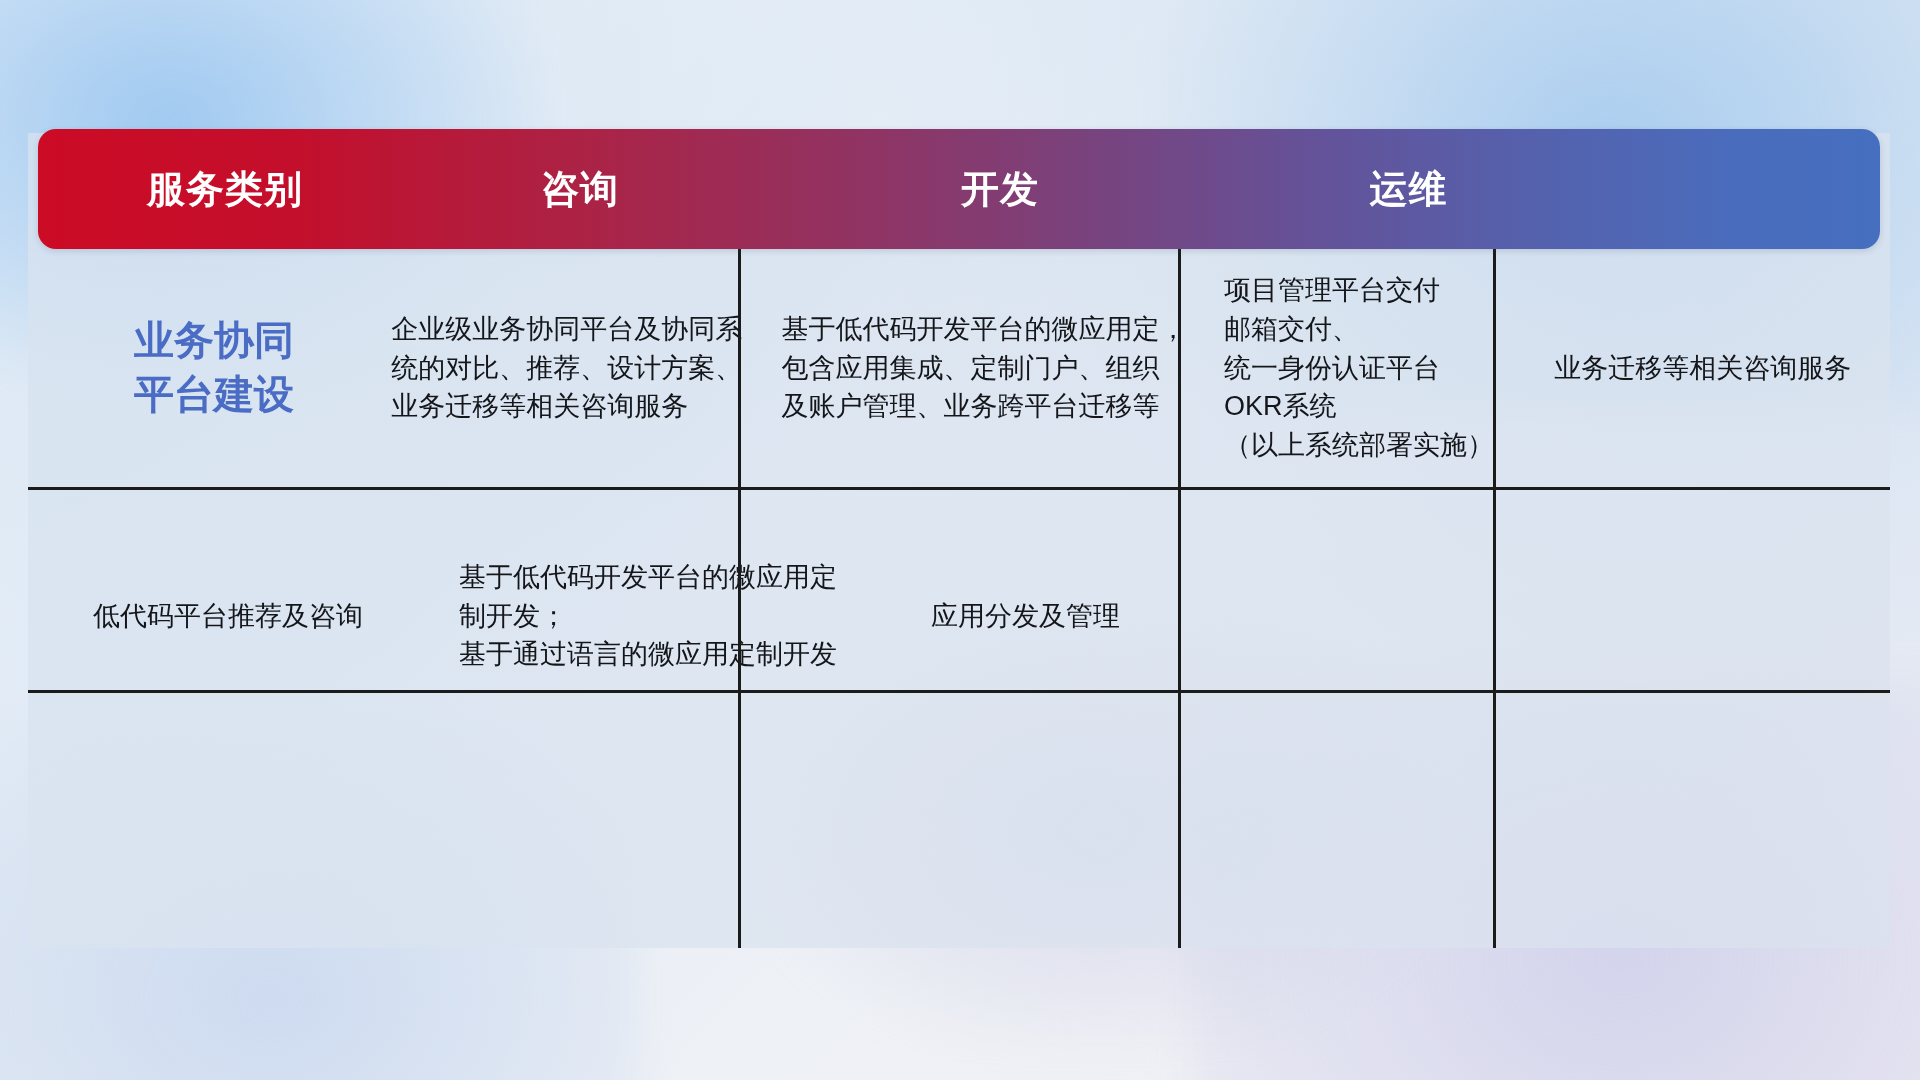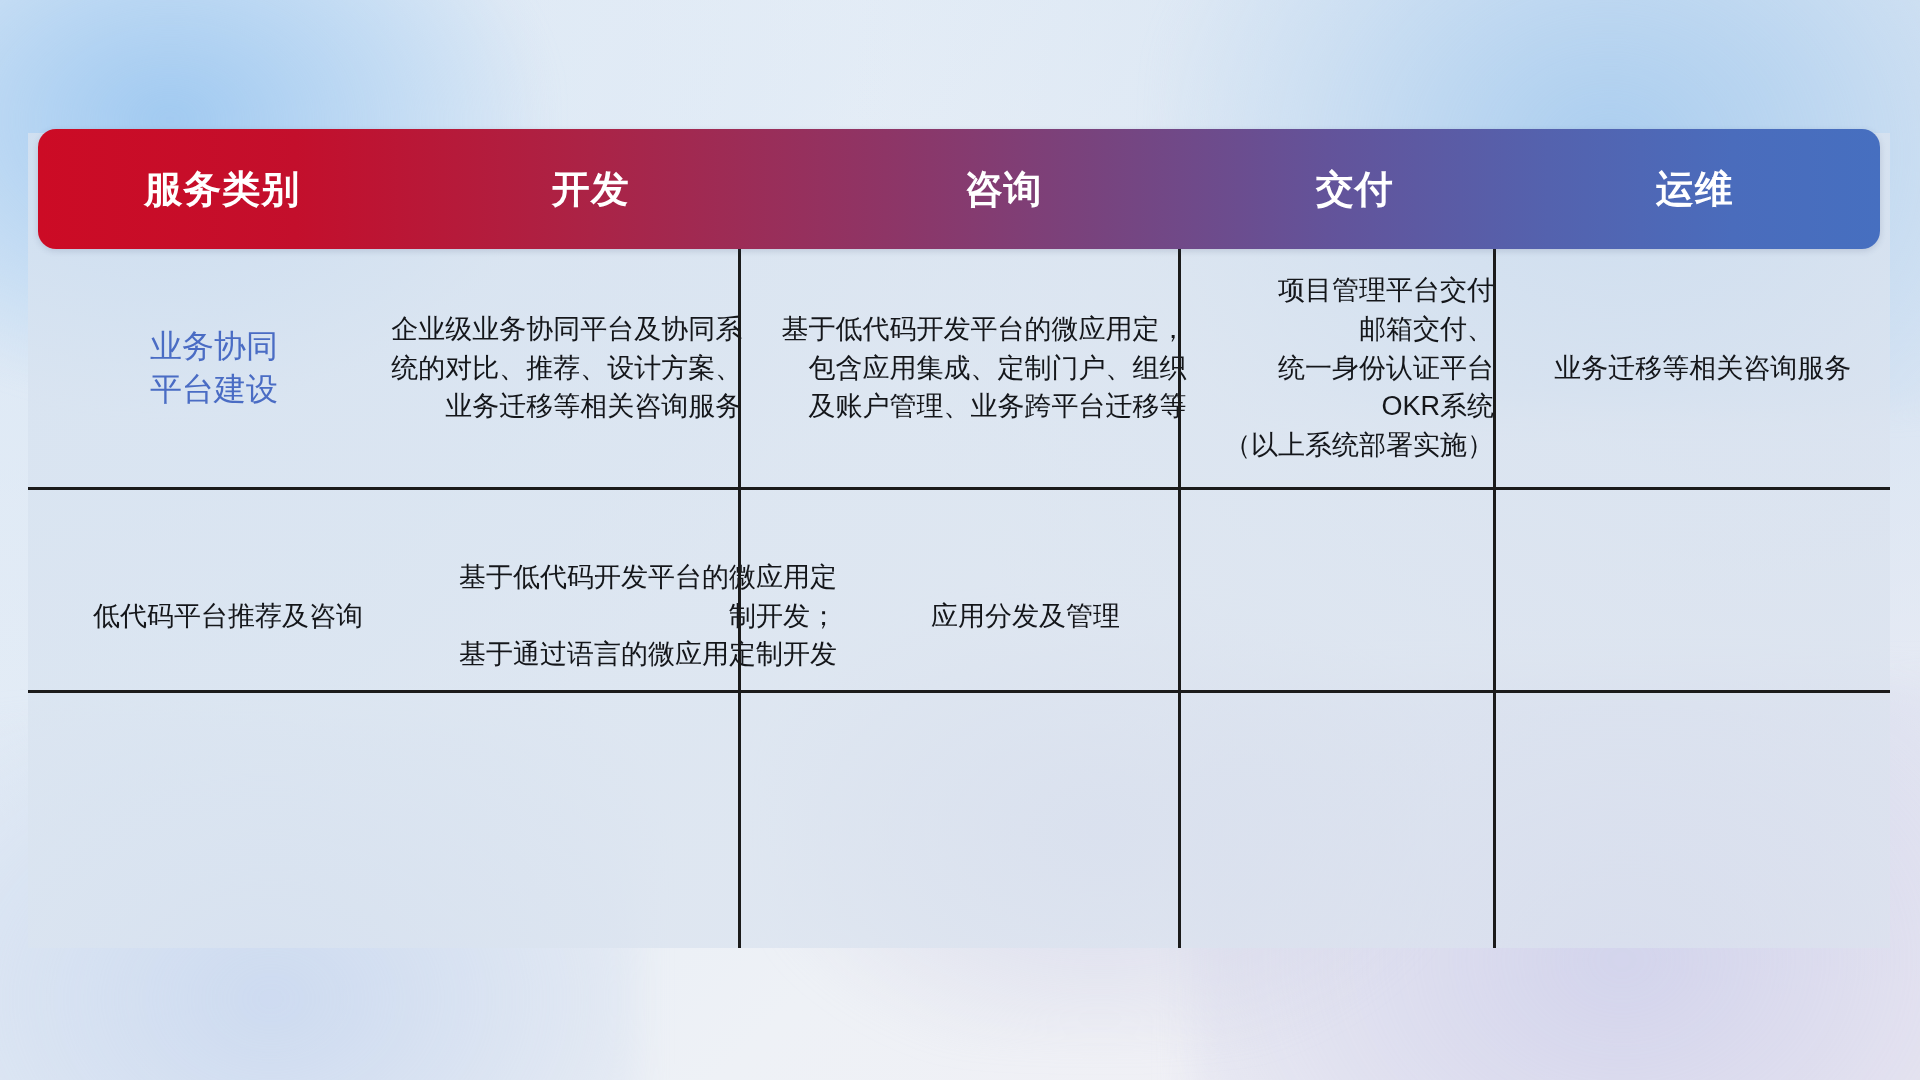--- a/index.html
+++ b/index.html
@@ -152,30 +152,30 @@
 
   .cell {
     display: flex;
     align-items: center;
     justify-content: center;
     box-sizing: border-box;
     padding: 6px 14px;
     position: relative;
   }
   .cell-text {
-    text-align: right;
+    text-align: left;
     color: #14161a;
     font-size: 27px;
     line-height: 1.44;
     white-space: pre-line;
   }
   .rowlabel {
     color: #4a6cc4;
-    font-size: 32px;
-    font-weight: 400;
+    font-size: 40px;
+    font-weight: 700;
     line-height: 1.34;
     text-align: center;
     white-space: pre-line;
   }
 
   
   .vline {
     position: absolute;
     top: 0;
     width: 3px;
@@ -198,23 +198,22 @@
   <div class="bg-blob-bl"></div>
   <div class="bg-blob-br"></div>
   <div class="bg-blob-mid"></div>
 
   <div id="table-panel">
 
     <div class="body-sheet"></div>
 
     <div class="header-bar">
       <div class="hcell col-0">服务类别</div>
+      <div class="hcell col-1">咨询</div>
       <div class="hcell col-2">开发</div>
-      <div class="hcell col-1">咨询</div>
-      <div class="hcell col-3">交付</div>
       <div class="hcell col-4">运维</div>
     </div>
 
     <div class="grid">
 
       <div class="vline vline-a"></div>
       <div class="vline vline-b"></div>
       <div class="vline vline-c"></div>
 
       <div class="row-sep sep-1"></div>

